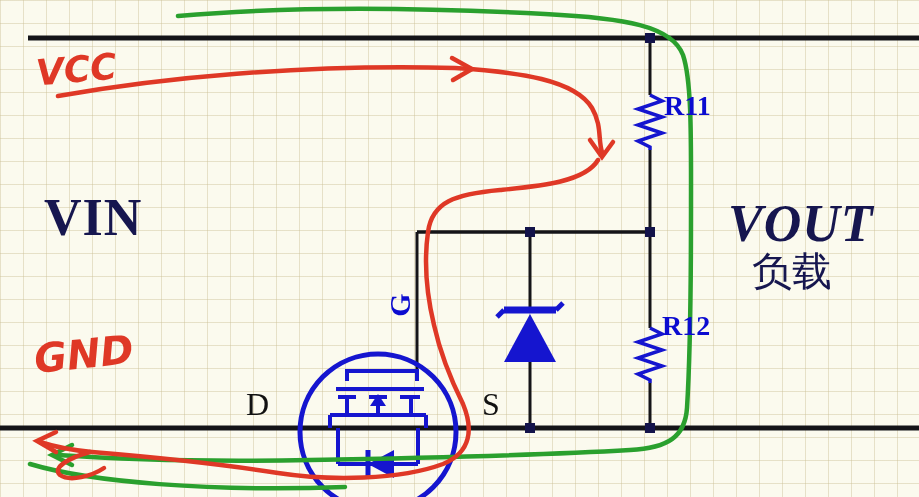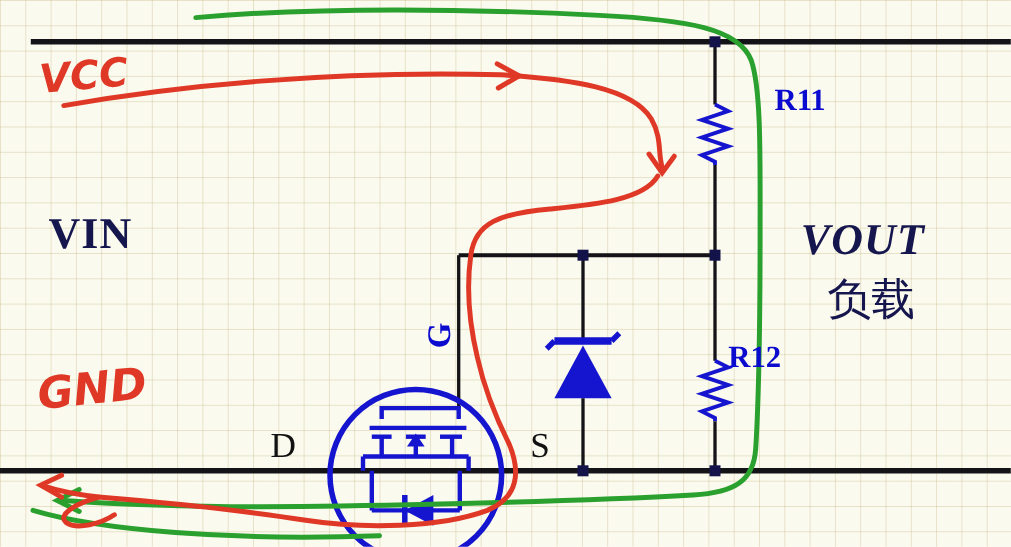--- a/index.html
+++ b/index.html
@@ -9,21 +9,21 @@
     overflow:hidden;
     background-color:#fbfaee;
     background-image:
       linear-gradient(to right, rgba(204,194,152,.45) 1px, transparent 1px),
       linear-gradient(to bottom, rgba(204,194,152,.45) 1px, transparent 1px);
     background-size:23px 23px;
     font-family:"Liberation Serif", serif;
   }
   .canvas svg{position:absolute;left:0;top:0;}
   .lbl{position:absolute;line-height:1;white-space:nowrap;user-select:none;}
-  .port{color:#16164f;font-weight:bold;font-size:40px;letter-spacing:1px;}
+  .port{color:#16164f;font-weight:bold;font-size:52px;letter-spacing:1px;}
   .cn{color:#16164f;font-weight:normal;font-size:40px;}
   .ref{color:#0b0bd0;font-size:28px;font-weight:bold;}
   .pin{color:#111111;font-size:32px;}
   .hand{color:#df3826;font-family:"DejaVu Sans",sans-serif;font-style:italic;font-weight:bold;}
   .gate{transform:rotate(-90deg);transform-origin:center;}
 </style>
 </head>
 <body>
 
 <div class="canvas">
@@ -86,20 +86,20 @@
     <path d="M 90,452 C 68,458 52,468 60,475 C 70,482 92,476 104,468" fill="none" stroke="#df3826" stroke-width="4.5" stroke-linecap="round"></path>
   </svg>
 
   <div class="lbl hand" style="left:36px;top:52px;font-size:36px;transform:rotate(-5deg);">VCC</div>
   <div class="lbl hand" style="left:34px;top:334px;font-size:40px;transform:rotate(-6deg);">GND</div>
 
   <div class="lbl port" style="left:44px;top:192px;">VIN</div>
   <div class="lbl port" style="left:728px;top:198px;font-style:italic;">VOUT</div>
   <div class="lbl cn" style="left:752px;top:252px;">负载</div>
 
-  <div class="lbl ref" style="left:664px;top:78px;margin-left:40px;">R11</div>
+  <div class="lbl ref" style="left:664px;top:92px;">R11</div>
   <div class="lbl ref" style="left:662px;top:312px;">R12</div>
 
   <div class="lbl ref gate" style="left:388px;top:290px;font-size:30px;">G</div>
   <div class="lbl pin" style="left:246px;top:388px;">D</div>
   <div class="lbl pin" style="left:482px;top:388px;">S</div>
 
 </div>
 
 </body></html>

